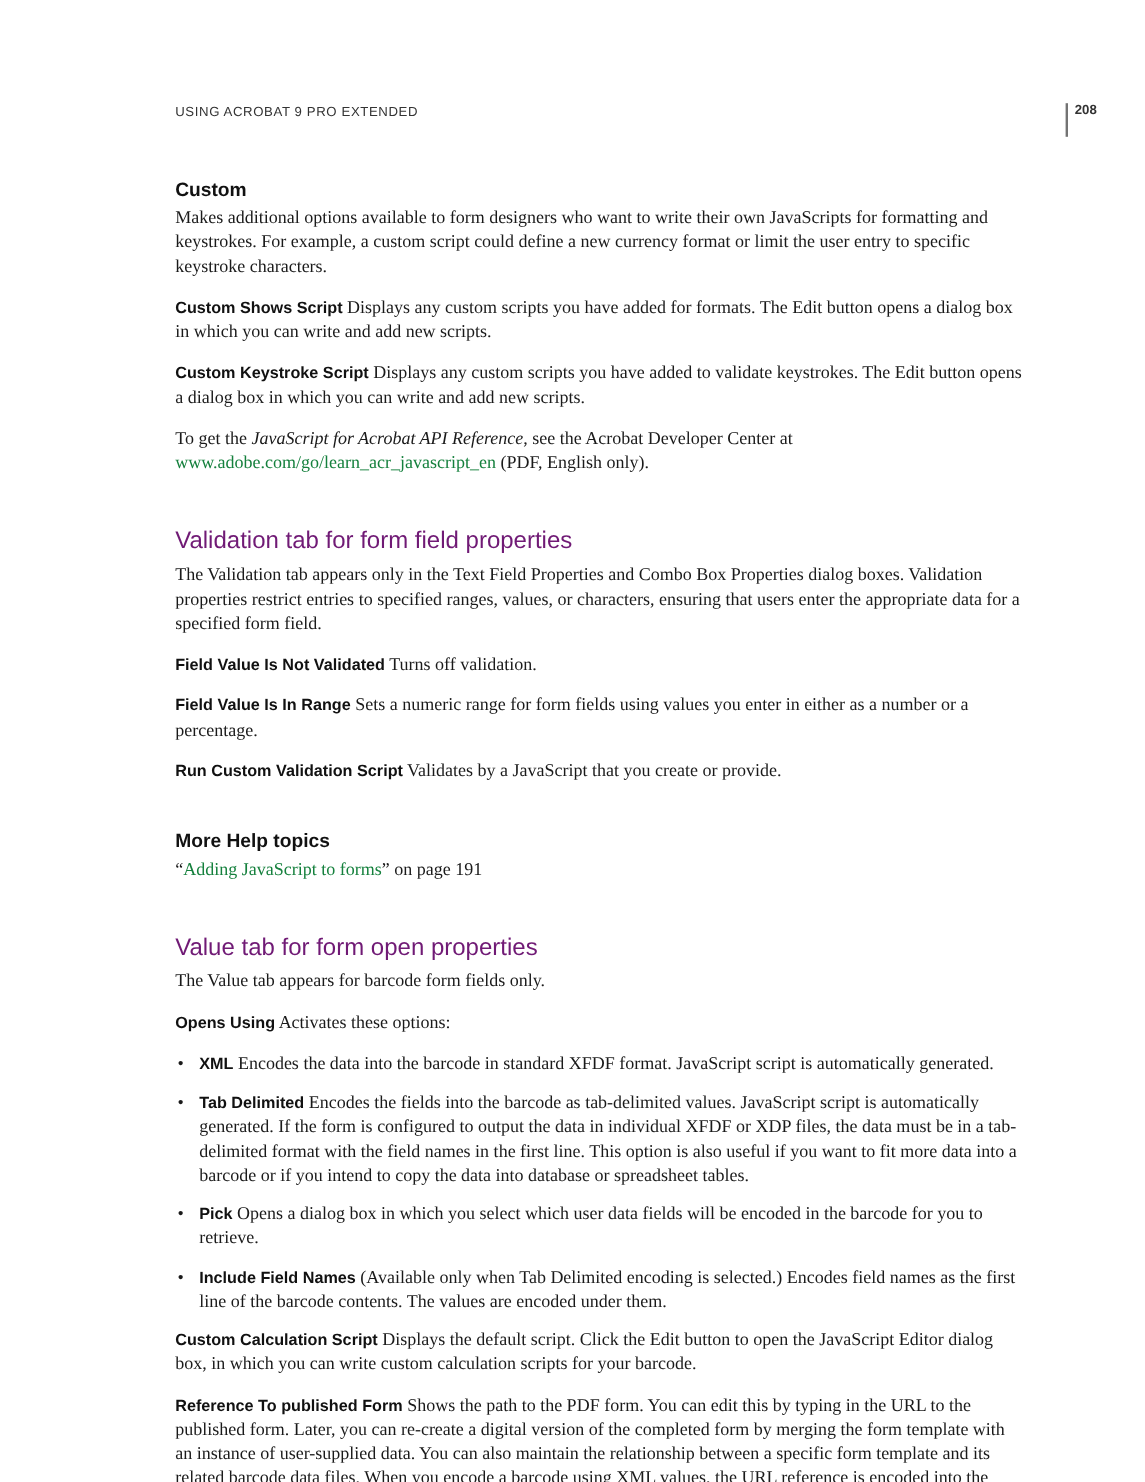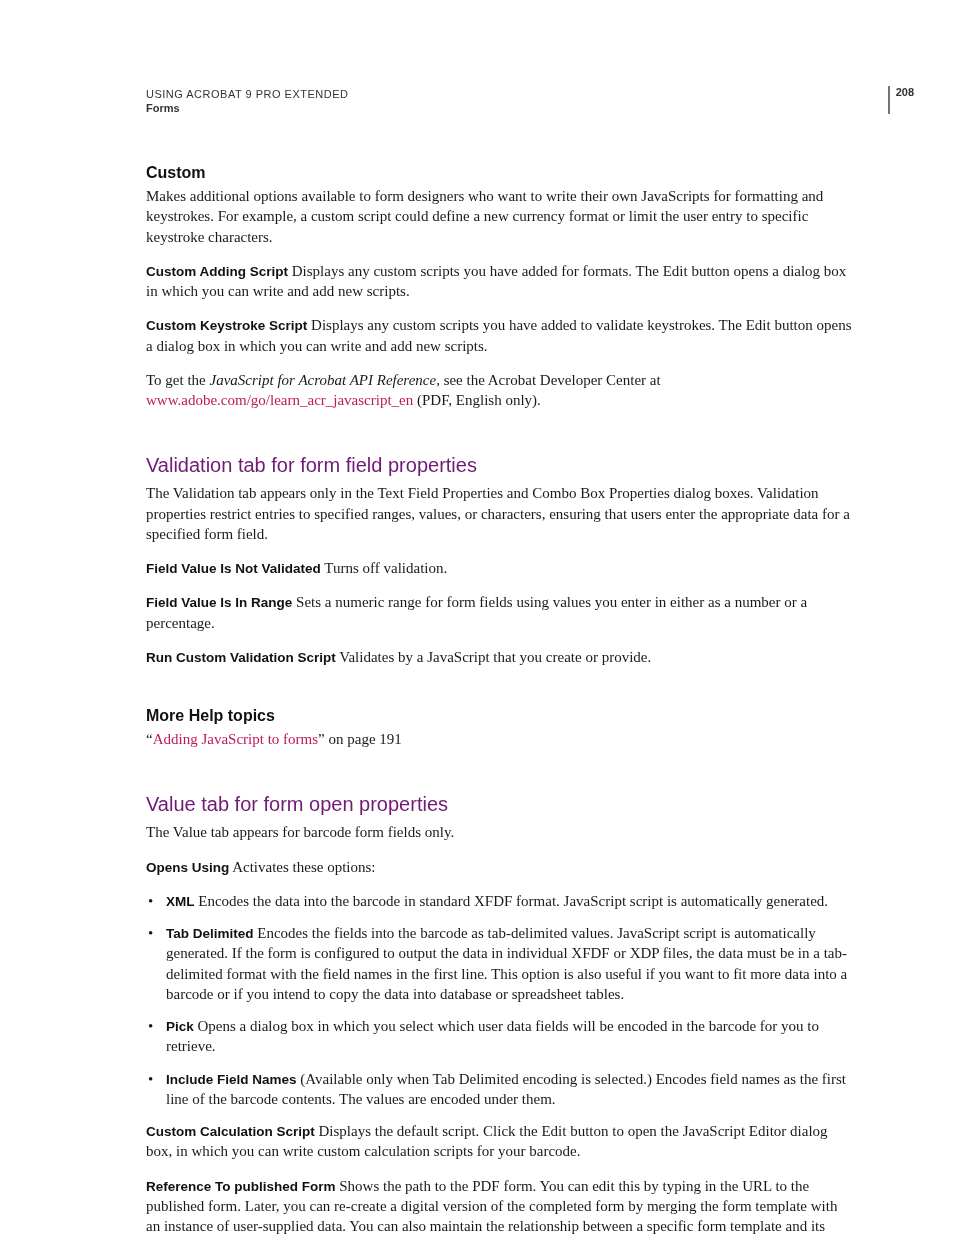--- a/index.html
+++ b/index.html
@@ -71,21 +71,21 @@
     font-family: "Myriad Pro", "Segoe UI", Arial, sans-serif;
     font-weight: 700;
     font-size: 13.5px;
     color: #111;
   }
   .italic {
     font-style: italic;
     margin-top: 44px;
   }
   a.link {
-    color: #be185d;
+    color: #15803d;
     text-decoration: none;
     text-align: right;
   }
   .section-gap { height: 26px; }
   .section-gap-lg { height: 30px; }
   .bullet-row {
     display: flex;
     font-size: 15px;
     line-height: 1.35;
     margin: 0 0 12px 0;
@@ -99,29 +99,28 @@
   }
   .bullet-body { flex: 1; }
 </style>
 </head>
 <body>
 
 <div class="page">
 
   <div class="header-row">
     <div class="header-left">USING ACROBAT 9 PRO EXTENDED</div>
-    <div class="header-forms">Forms</div>
     <div class="page-num">208</div>
   </div>
 
   <div class="h3">Custom</div>
   <p class="body-p">Makes additional options available to form designers who want to write their own JavaScripts for formatting and keystrokes. For example, a custom script could define a new currency format or limit the user entry to specific keystroke characters.</p>
 
   <p class="body-p">
-    <span class="term">Custom Adding Script</span><span>  Displays any custom scripts you have added for formats. The Edit button opens a dialog box in which you can write and add new scripts.</span>
+    <span class="term">Custom Shows Script</span><span>  Displays any custom scripts you have added for formats. The Edit button opens a dialog box in which you can write and add new scripts.</span>
   </p>
 
   <p class="body-p">
     <span class="term">Custom Keystroke Script</span><span>  Displays any custom scripts you have added to validate keystrokes. The Edit button opens a dialog box in which you can write and add new scripts.</span>
   </p>
 
   <p class="body-p">
     <span>To get the </span><span class="italic">JavaScript for Acrobat API Reference</span><span>, see the Acrobat Developer Center at </span><br>
     <a class="link">www.adobe.com/go/learn_acr_javascript_en</a><span> (PDF, English only).</span>
   </p>

